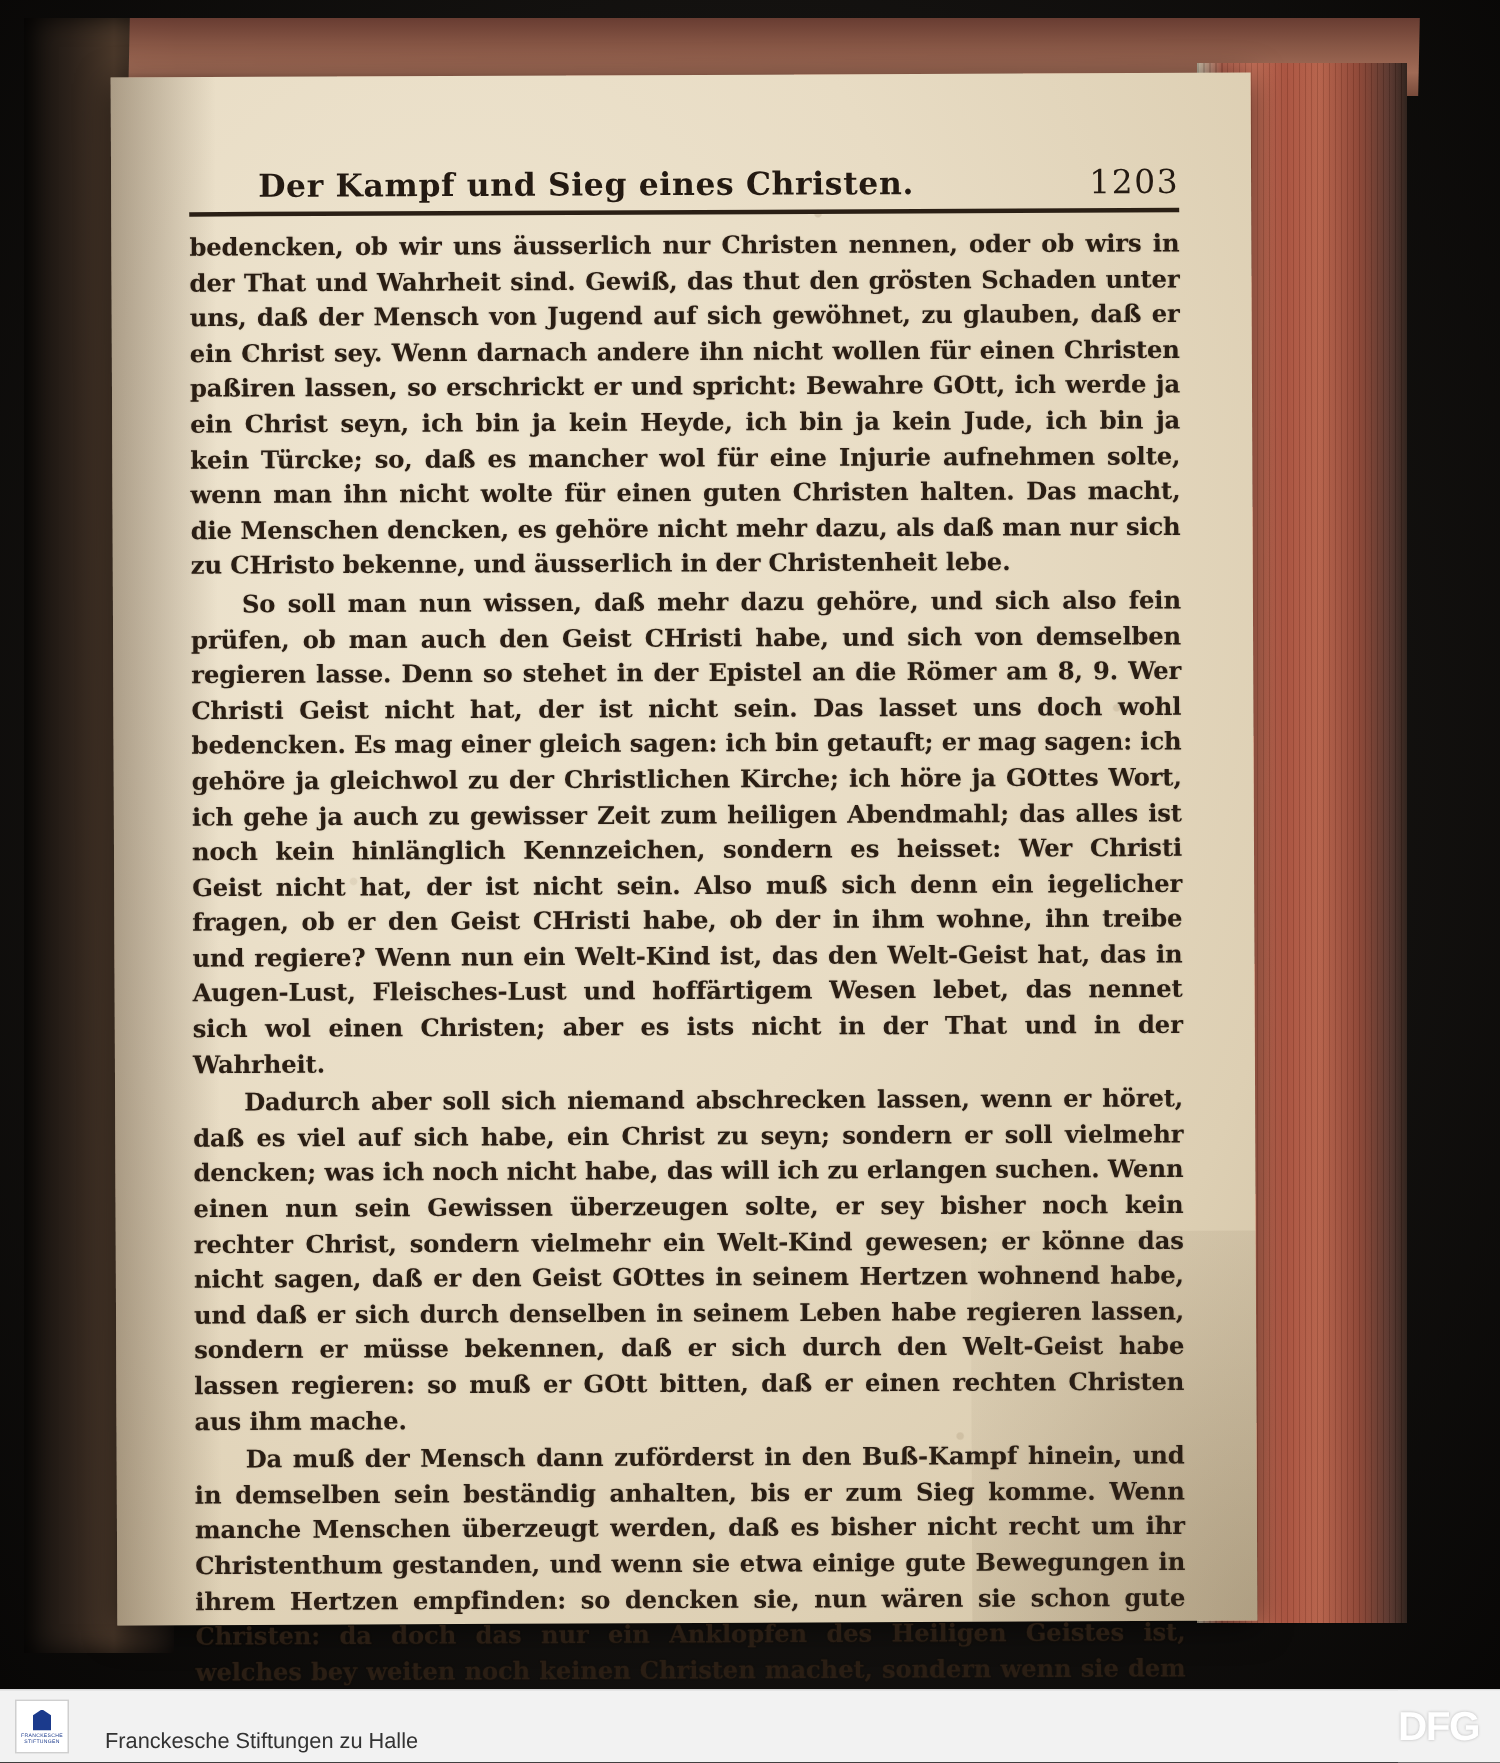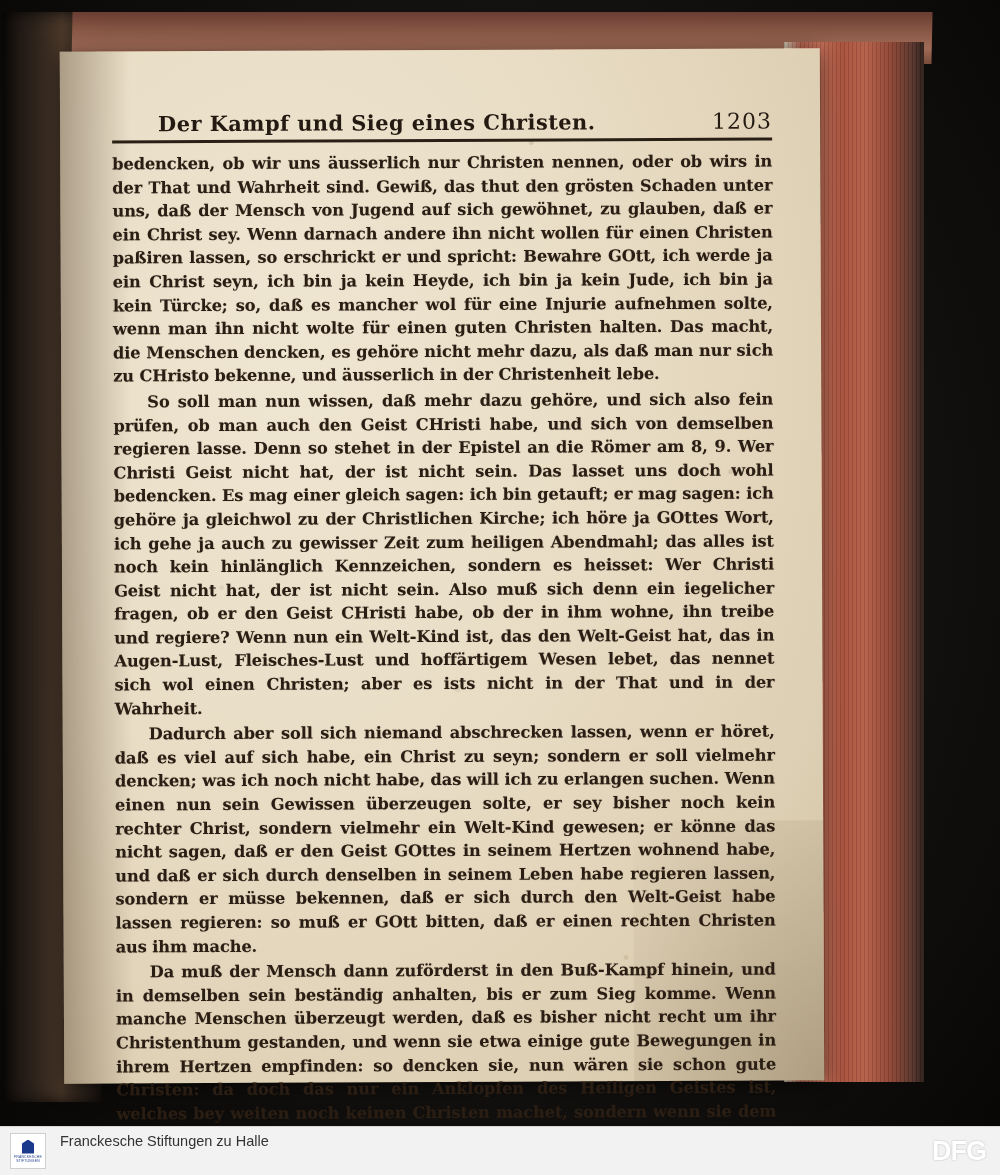--- a/index.html
+++ b/index.html
@@ -19,21 +19,21 @@
   #scan-surround {
     position: absolute;
     inset: 0;
     background:
       radial-gradient(ellipse at 50% 45%, #2a2520 0%, #141210 55%, #070605 100%);
   }
 
   
   #book-spread {
     position: absolute;
-    left: 2px;
+    left: 16px;
     top: 12px;
     width: 930px;
     height: 1090px;
   }
 
   
   #binding-gutter {
     position: absolute;
     left: 0px;
     top: 0px;
@@ -189,22 +189,22 @@
     width: 1000px;
     height: 48px;
     background: #f2f2f2;
     display: flex;
     align-items: center;
     justify-content: space-between;
     border-top: 1px solid #d8d8d8;
   }
   #footer-left {
     display: flex;
-    align-items: flex-start;
-    gap: 14px;
+    align-items: flex-end;
+    gap: 24px;
     padding-left: 10px;
   }
   #institution-logo {
     width: 34px;
     height: 34px;
     background: #ffffff;
     border: 1px solid #cfcfcf;
     display: flex;
     flex-direction: column;
     align-items: center;

